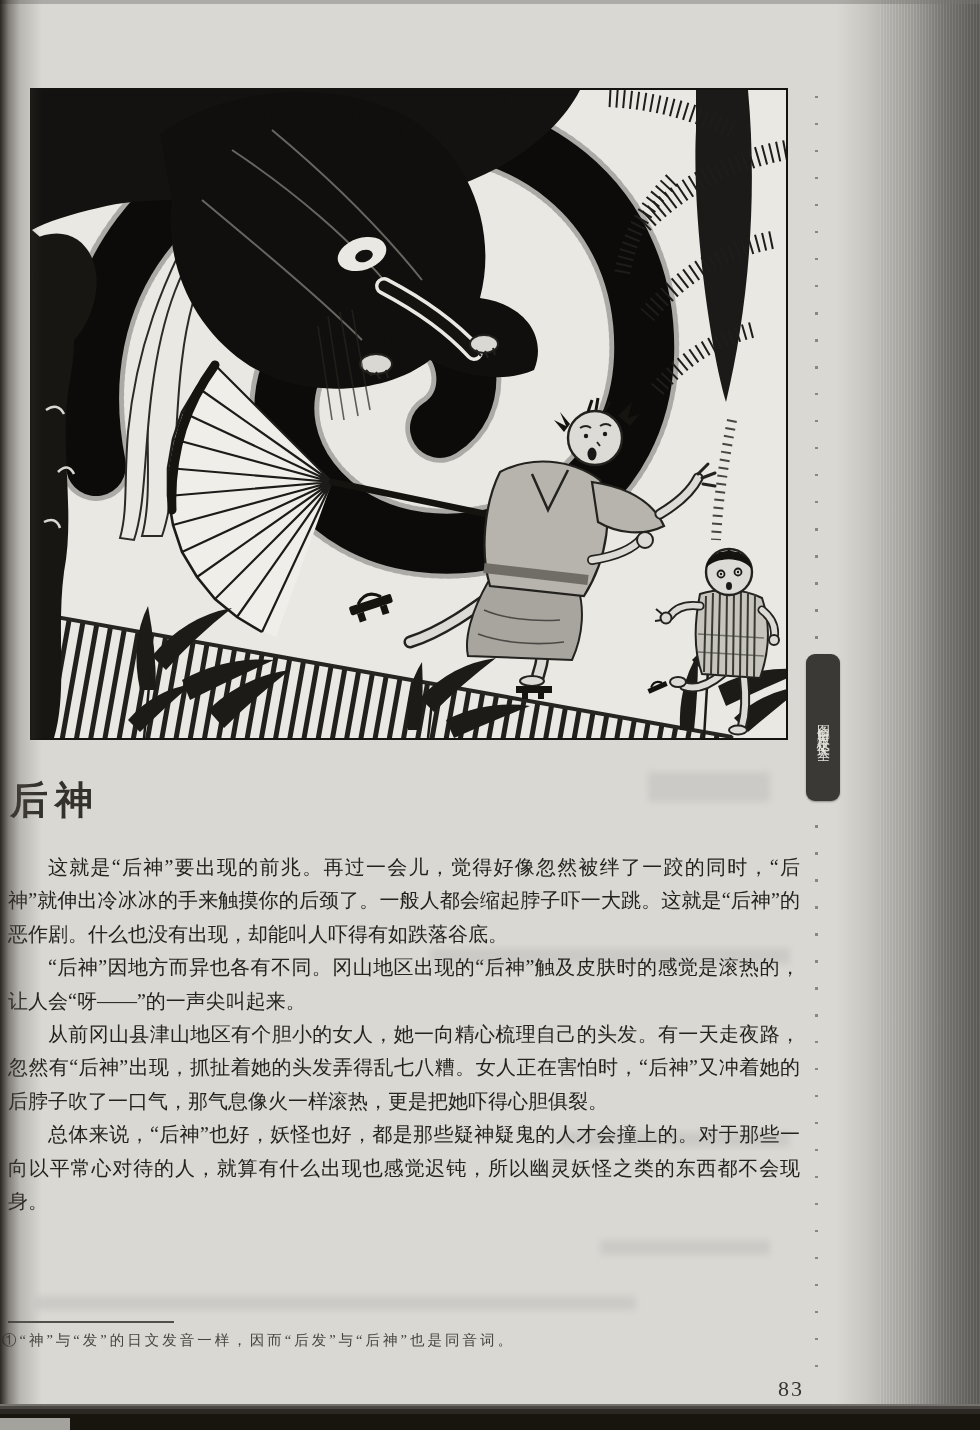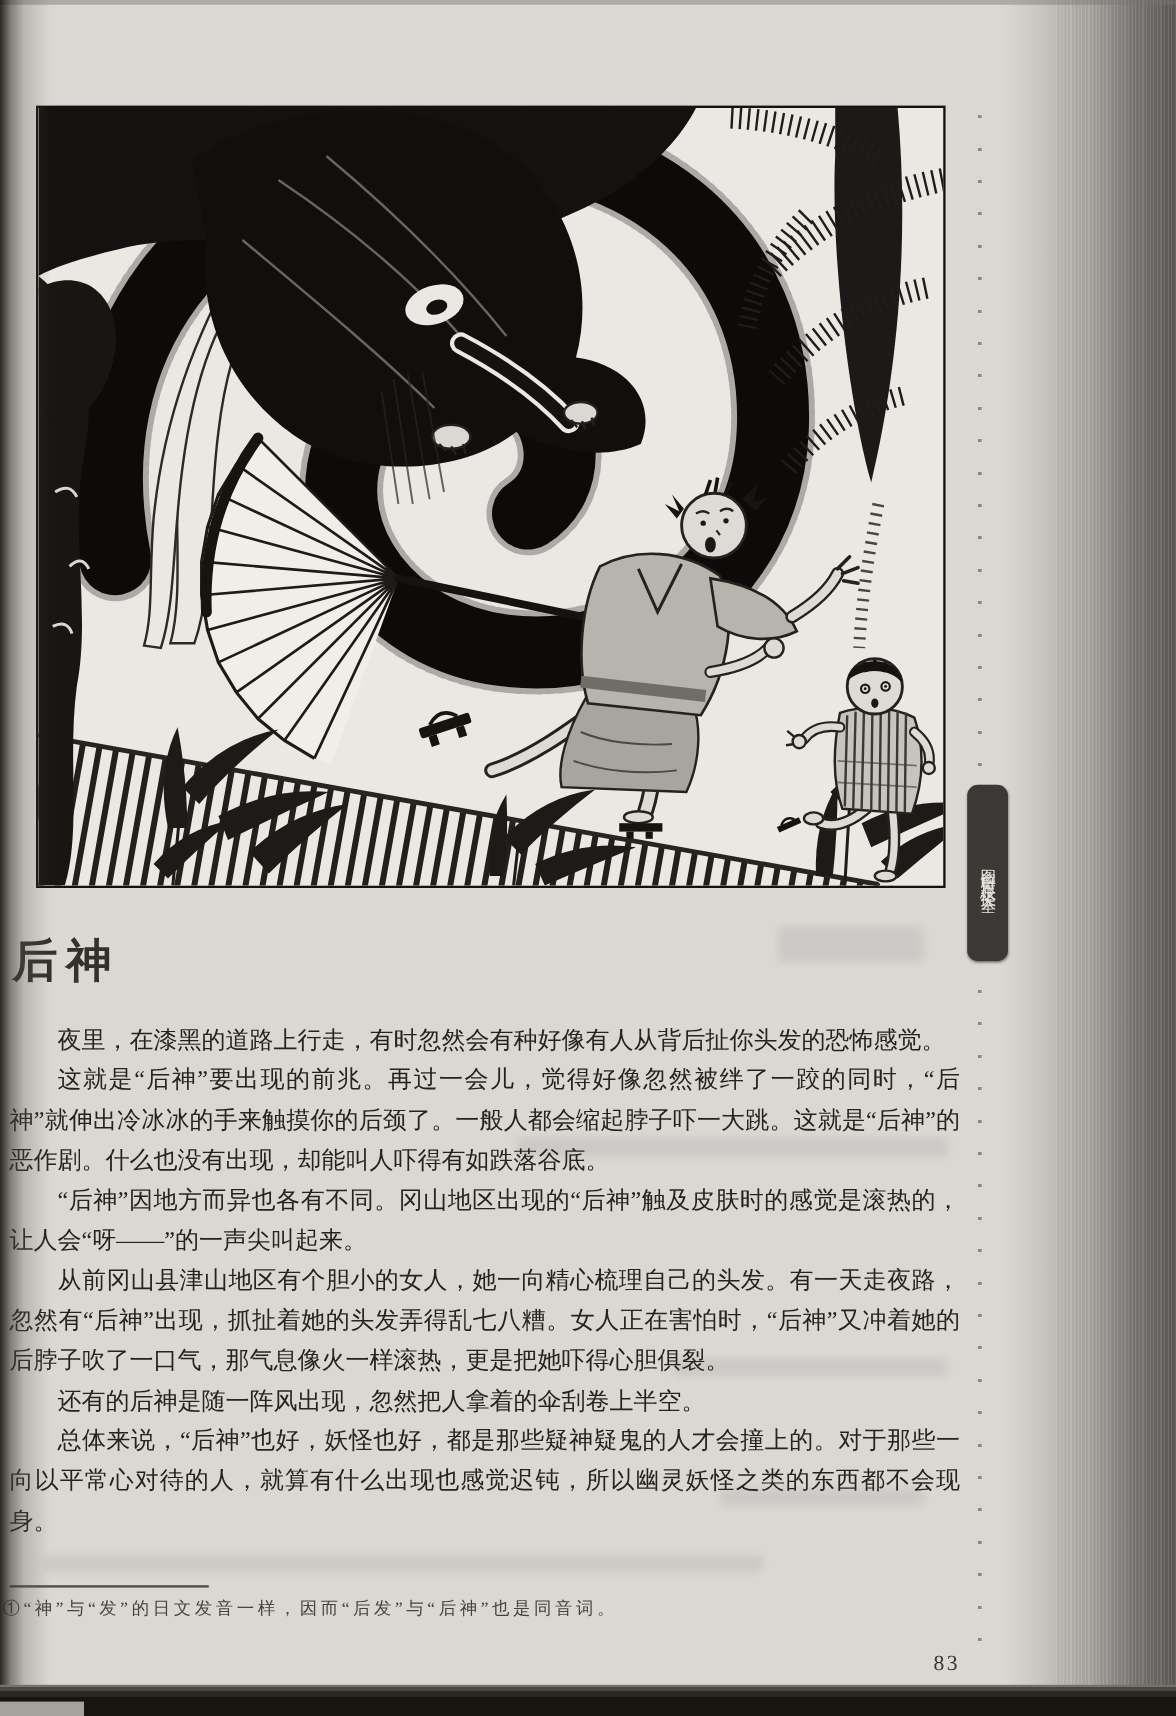--- a/index.html
+++ b/index.html
@@ -22,21 +22,21 @@
   .illu-frame svg{display:block;}
   
   .title{position:absolute;left:10px;top:750px;z-index:4;font-family:"Liberation Sans","DejaVu Sans",sans-serif;
      font-weight:bold;font-size:38px;letter-spacing:7px;color:#34312d;}
   .body-text{position:absolute;left:8px;top:851px;width:792px;z-index:4;
      font-size:20px;line-height:33.4px;text-align:justify;color:#26231f;}
   .body-text p{margin:0;text-indent:2em;}
   .footnote-rule{position:absolute;left:8px;top:1321px;width:166px;height:2px;background:#524f4a;z-index:4;}
   .footnote{position:absolute;left:2px;top:1331px;width:800px;z-index:4;
      font-size:14.5px;letter-spacing:3px;color:#47443f;}
-  .page-number{position:absolute;left:778px;top:1376px;z-index:4;font-size:18px;letter-spacing:2px;color:#38352f;}
+  .page-number{position:absolute;left:778px;top:1376px;z-index:4;font-size:22px;letter-spacing:2px;color:#38352f;}
   
   .dotted-rule{position:absolute;left:815px;top:96px;width:3px;height:1272px;z-index:27;
      background:repeating-linear-gradient(to bottom,rgba(70,68,62,.55) 0 2.5px,rgba(0,0,0,0) 2.5px 27px);}
   .side-tab{position:absolute;left:806px;top:654px;width:34px;height:147px;z-index:28;
      background:#3b3936;border-radius:9px;box-shadow:0 1px 2px rgba(0,0,0,.35);
      display:flex;align-items:center;justify-content:center;}
   .side-tab span{writing-mode:vertical-rl;font-family:"Liberation Sans","DejaVu Sans",sans-serif;
      font-size:13px;letter-spacing:3.5px;color:#e4e3dc;}
   
   .ghost{position:absolute;background:rgba(112,110,104,.12);filter:blur(3px);border-radius:4px;z-index:2;}
@@ -203,25 +203,23 @@
         <circle cx="689" cy="484" r="1.2" fill="#1a1917"></circle>
         <circle cx="706" cy="482" r="1.2" fill="#1a1917"></circle>
         <ellipse cx="697" cy="496" rx="3" ry="4" fill="#1a1917"></ellipse>
       </g>
     </svg>
   </div>
 
   <h1 class="title">后神</h1>
 
   <div class="body-text">
-    <p>夜里，在漆黑的道路上行走，有时忽然会有种好像有人从背后扯你头发的恐怖感觉。</p>
     <p>这就是“后神”要出现的前兆。再过一会儿，觉得好像忽然被绊了一跤的同时，“后神”就伸出冷冰冰的手来触摸你的后颈了。一般人都会缩起脖子吓一大跳。这就是“后神”的恶作剧。什么也没有出现，却能叫人吓得有如跌落谷底。</p>
     <p>“后神”因地方而异也各有不同。冈山地区出现的“后神”触及皮肤时的感觉是滚热的，让人会“呀——”的一声尖叫起来。</p>
     <p>从前冈山县津山地区有个胆小的女人，她一向精心梳理自己的头发。有一天走夜路，忽然有“后神”出现，抓扯着她的头发弄得乱七八糟。女人正在害怕时，“后神”又冲着她的后脖子吹了一口气，那气息像火一样滚热，更是把她吓得心胆俱裂。</p>
-    <p>还有的后神是随一阵风出现，忽然把人拿着的伞刮卷上半空。</p>
     <p>总体来说，“后神”也好，妖怪也好，都是那些疑神疑鬼的人才会撞上的。对于那些一向以平常心对待的人，就算有什么出现也感觉迟钝，所以幽灵妖怪之类的东西都不会现身。</p>
   </div>
 
   <div class="footnote-rule"></div>
   <div class="footnote">
     <span>①</span><span>“神”与“发”的日文发音一样，因而“后发”与“后神”也是同音词。</span>
   </div>
 
   <div class="page-number">83</div>
 

